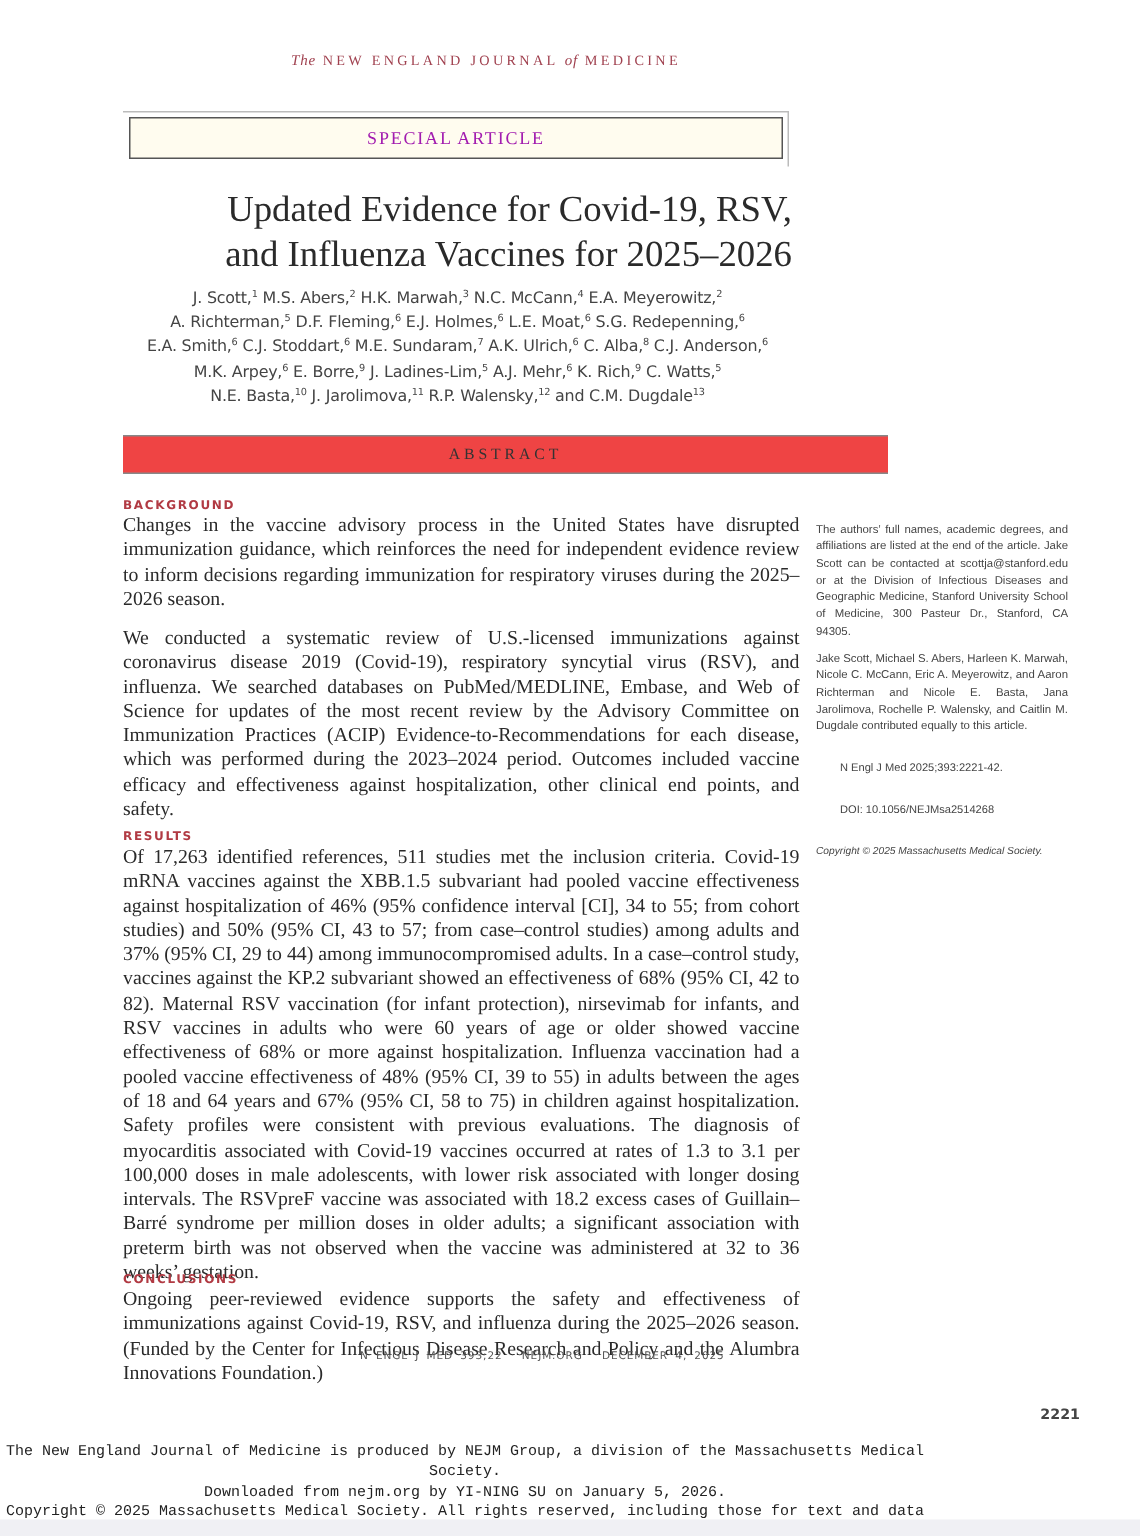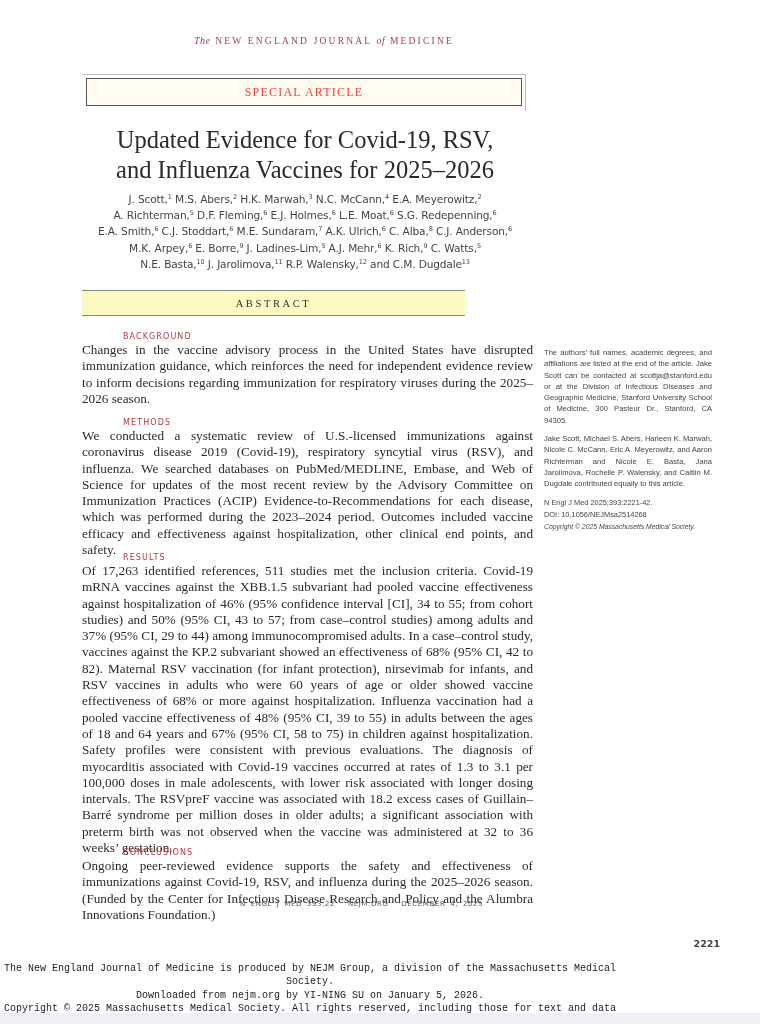--- a/index.html
+++ b/index.html
@@ -15,52 +15,52 @@
   }
   .journal i { letter-spacing: 0.5px; text-transform: none; font-size: 10px; }
   .sa-outer {
     left: 82px; top: 74px; width: 443px; height: 36px;
     border-top: 1px solid #bbb; border-right: 1px solid #bbb;
   }
   .sa-box {
     left: 86px; top: 78px; width: 436px; height: 28px;
     background: #fffcef; border: 1.5px solid #555; box-sizing: border-box;
     display: flex; align-items: center; justify-content: center;
-    color: #ef4444; font-size: 12px; letter-spacing: 1.2px;
+    color: #a21caf; font-size: 12px; letter-spacing: 1.2px;
   }
   .title {
-    left: 82px; width: 446px; top: 125px; text-align: center;
+    left: 82px; width: 446px; top: 125px; text-align: right;
     font-size: 24.5px; line-height: 30px; color: #2a2a2a;
   }
   .authors {
     left: 82px; width: 446px; top: 191px; text-align: center;
     font-family: "DejaVu Sans", sans-serif; font-size: 10.6px; line-height: 16.2px;
     color: #444; letter-spacing: -0.15px;
   }
   .authors sup { font-size: 6.5px; vertical-align: 4px; line-height: 0; }
   .abstract-bar {
-    left: 82px; top: 290px; width: 383px; height: 24px;
-    background: #fef9c3; border-top: 1px solid #888; border-bottom: 1px solid #888;
+    left: 82px; top: 290px; width: 510px; height: 24px;
+    background: #ef4444; border-top: 1px solid #888; border-bottom: 1px solid #888;
     display: flex; align-items: center; justify-content: center;
     font-size: 10.5px; letter-spacing: 2.6px; color: #333;
   }
   .section { left: 82px; width: 451px; }
   .sec-head {
-    font-family: "DejaVu Sans", sans-serif; font-weight: normal;
-    color: #b13a43; font-size: 8px; letter-spacing: 1.1px; line-height: 11px; margin-left: 41px;
+    font-family: "DejaVu Sans", sans-serif; font-weight: bold;
+    color: #b13a43; font-size: 8px; letter-spacing: 1.1px; line-height: 11px;
   }
   .sec-body {
     font-size: 13.2px; line-height: 16.3px; text-align: justify; color: #2a2a2a;
   }
   .sidebar {
     left: 544px; width: 168px;
     font-family: Liberation Sans, sans-serif; font-size: 7.6px; line-height: 11.3px; color: #444;
   }
   .sidebar p { margin: 0 0 7px 0; text-align: justify; }
-  .sidebar .cite { margin: 0; font-size: 7.4px; line-height: 12px; }
+  .sidebar .cite { margin: 16px; font-size: 7.4px; line-height: 12px; }
   .sidebar .copy { font-style: italic; font-size: 6.8px; margin: 0; line-height: 12px; }
   .folio {
     left: 240px; top: 900px;
     font-family: "DejaVu Sans", sans-serif; font-size: 7px; letter-spacing: 0.6px; color: #555;
     word-spacing: 2px;
   }
   .folio span { margin-right: 8px; }
   .pagenum {
     left: 680px; top: 938px; width: 40px; text-align: right;
     font-family: "DejaVu Sans", sans-serif; font-size: 9.5px; font-weight: bold; color: #444;
@@ -104,21 +104,20 @@
 <div class="abs abstract-bar">
   <span>ABSTRACT</span>
 </div>
 
 <div class="abs section" style="top:331px;">
   <div class="sec-head">BACKGROUND</div>
   <div class="sec-body">Changes in the vaccine advisory process in the United States have disrupted immunization guidance, which reinforces the need for independent evidence review to inform decisions regarding immunization for respiratory viruses during the 2025–2026 season.</div>
 </div>
 
 <div class="abs section" style="top:417px;">
-  <div class="sec-head">METHODS</div>
   <div class="sec-body">We conducted a systematic review of U.S.-licensed immunizations against coronavirus disease 2019 (Covid-19), respiratory syncytial virus (RSV), and influenza. We searched databases on PubMed/MEDLINE, Embase, and Web of Science for updates of the most recent review by the Advisory Committee on Immunization Practices (ACIP) Evidence-to-Recommendations for each disease, which was performed during the 2023–2024 period. Outcomes included vaccine efficacy and effectiveness against hospitalization, other clinical end points, and safety.</div>
 </div>
 
 <div class="abs section" style="top:552px;">
   <div class="sec-head">RESULTS</div>
   <div class="sec-body">Of 17,263 identified references, 511 studies met the inclusion criteria. Covid-19 mRNA vaccines against the XBB.1.5 subvariant had pooled vaccine effectiveness against hospitalization of 46% (95% confidence interval [CI], 34 to 55; from cohort studies) and 50% (95% CI, 43 to 57; from case–control studies) among adults and 37% (95% CI, 29 to 44) among immunocompromised adults. In a case–control study, vaccines against the KP.2 subvariant showed an effectiveness of 68% (95% CI, 42 to 82). Maternal RSV vaccination (for infant protection), nirsevimab for infants, and RSV vaccines in adults who were 60 years of age or older showed vaccine effectiveness of 68% or more against hospitalization. Influenza vaccination had a pooled vaccine effectiveness of 48% (95% CI, 39 to 55) in adults between the ages of 18 and 64 years and 67% (95% CI, 58 to 75) in children against hospitalization. Safety profiles were consistent with previous evaluations. The diagnosis of myocarditis associated with Covid-19 vaccines occurred at rates of 1.3 to 3.1 per 100,000 doses in male adolescents, with lower risk associated with longer dosing intervals. The RSVpreF vaccine was associated with 18.2 excess cases of Guillain–Barré syndrome per million doses in older adults; a significant association with preterm birth was not observed when the vaccine was administered at 32 to 36 weeks’ gestation.</div>
 </div>
 
 <div class="abs section" style="top:847px;">
   <div class="sec-head">CONCLUSIONS</div>

